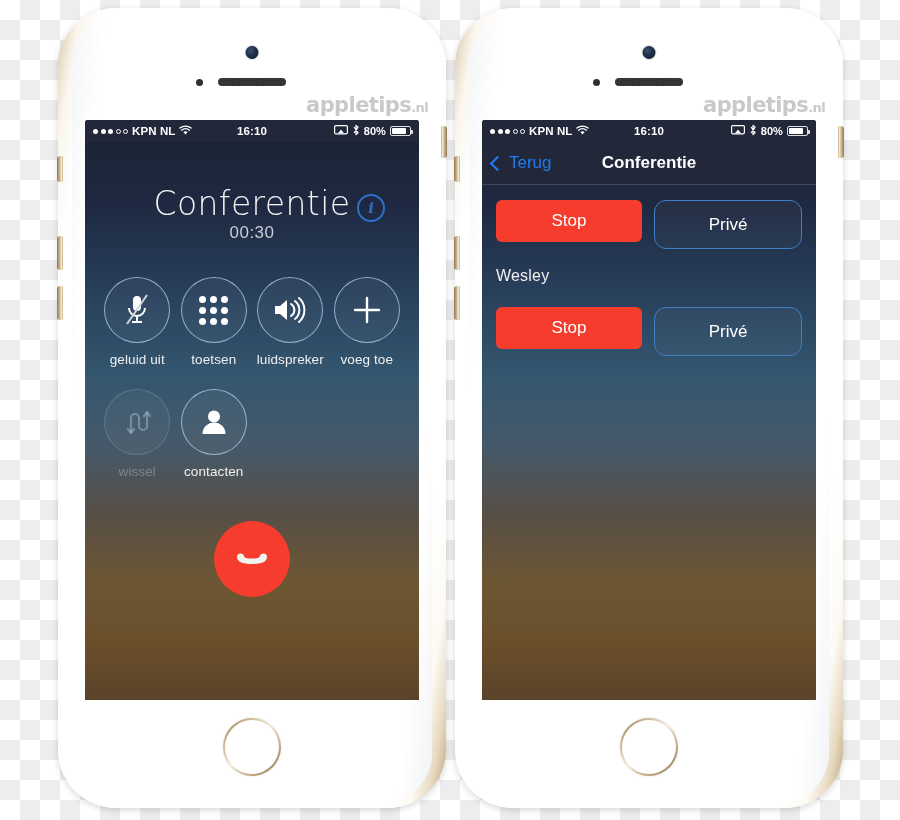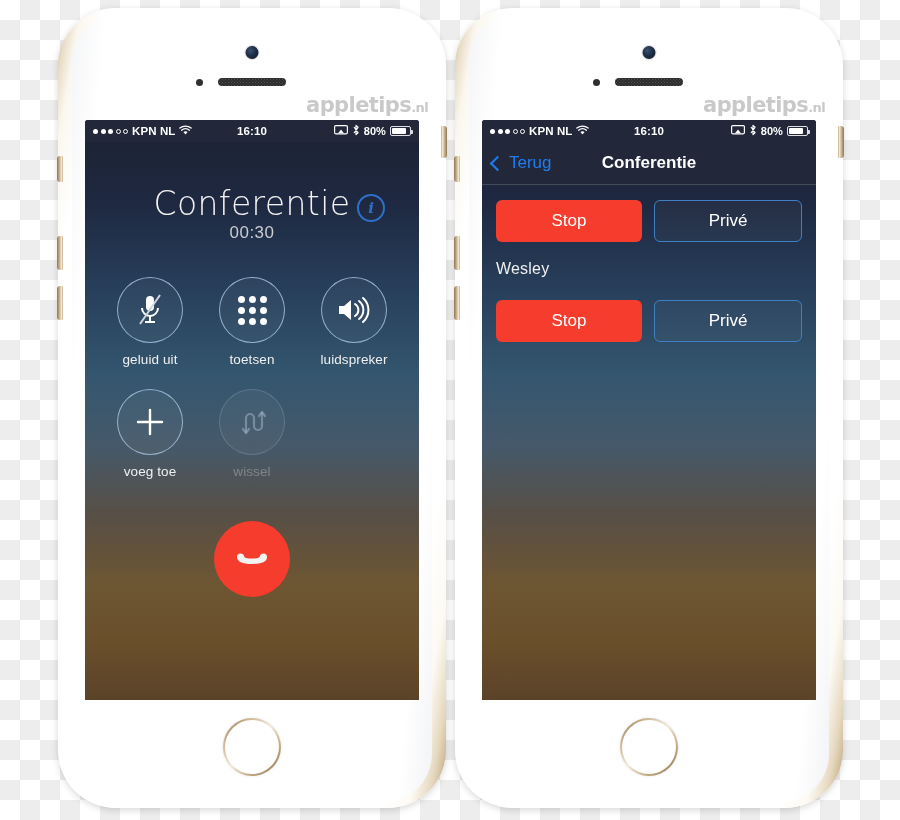--- a/index.html
+++ b/index.html
@@ -245,21 +245,21 @@
   .call-timer {
     font-size: 17px;
     font-weight: 300;
     color: #c9ccd2;
     letter-spacing: 0.5px;
   }
 
   .keypad-grid {
     margin-top: 34px;
     display: grid;
-    grid-template-columns: repeat(3, 1fr);
+    grid-template-columns: repeat(4, 1fr);
     row-gap: 22px;
     padding: 0 14px;
     justify-items: center;
   }
   .kp-cell {
     display: flex;
     flex-direction: column;
     align-items: center;
     width: 100%;
   }
@@ -363,22 +363,22 @@
     align-items: center;
     justify-content: center;
     font-size: 17px;
     border: none;
   }
   .btn-prive {
     flex: 1;
     background: rgba(255,255,255,0.03);
     color: #fff;
     border: 1.4px solid #3f7fc4;
-    border-radius: 6px;
-    height: 42px;
+    border-radius: 12px;
+    height: 49px;
     display: flex;
     align-items: center;
     justify-content: center;
     font-size: 17px;
     box-sizing: border-box;
     text-align: center;
   }
 
   
   .home-btn {
@@ -520,20 +520,29 @@
           <div class="kp-circle">
             <svg width="30" height="30" viewBox="0 0 30 30">
               <path d="M9 25 V11 a4 4 0 0 1 8 0 v8 a4 4 0 0 0 8 0 V6" stroke="rgba(180,196,216,0.45)" stroke-width="2.2" fill="none" stroke-linecap="round"></path>
               <path d="M6 22 L9 26 L12 22" stroke="rgba(180,196,216,0.45)" stroke-width="2.2" fill="none" stroke-linecap="round" stroke-linejoin="round"></path>
               <path d="M22 9 L25 5 L28 9" stroke="rgba(180,196,216,0.45)" stroke-width="2.2" fill="none" stroke-linecap="round" stroke-linejoin="round"></path>
             </svg>
           </div>
           <div class="kp-label">wissel</div>
         </div>
 
+        <div class="kp-cell">
+          <div class="kp-circle">
+            <svg width="30" height="30" viewBox="0 0 30 30">
+              <circle cx="15" cy="9.5" r="6" fill="#fff"></circle>
+              <path d="M3.5 27 a11.5 11.5 0 0 1 23 0 Z" fill="#fff"></path>
+            </svg>
+          </div>
+          <div class="kp-label">contacten</div>
+        </div>
       </div>
 
       <div class="endcall-wrap">
         <div class="endcall">
           <svg width="40" height="24" viewBox="0 0 40 24">
             <g transform="rotate(180 20 12)">
               <path d="M5 14 q0 -7 15 -7 q15 0 15 7 q0 3.6 -3.4 3.6 q-3.4 0 -3.6 -2.6 q-0.2 -2.6 -8 -2.6 q-7.8 0 -8 2.6 q-0.2 2.6 -3.6 2.6 Q5 17.6 5 14 Z" fill="#f2f2ee"></path>
             </g>
           </svg>
         </div>

